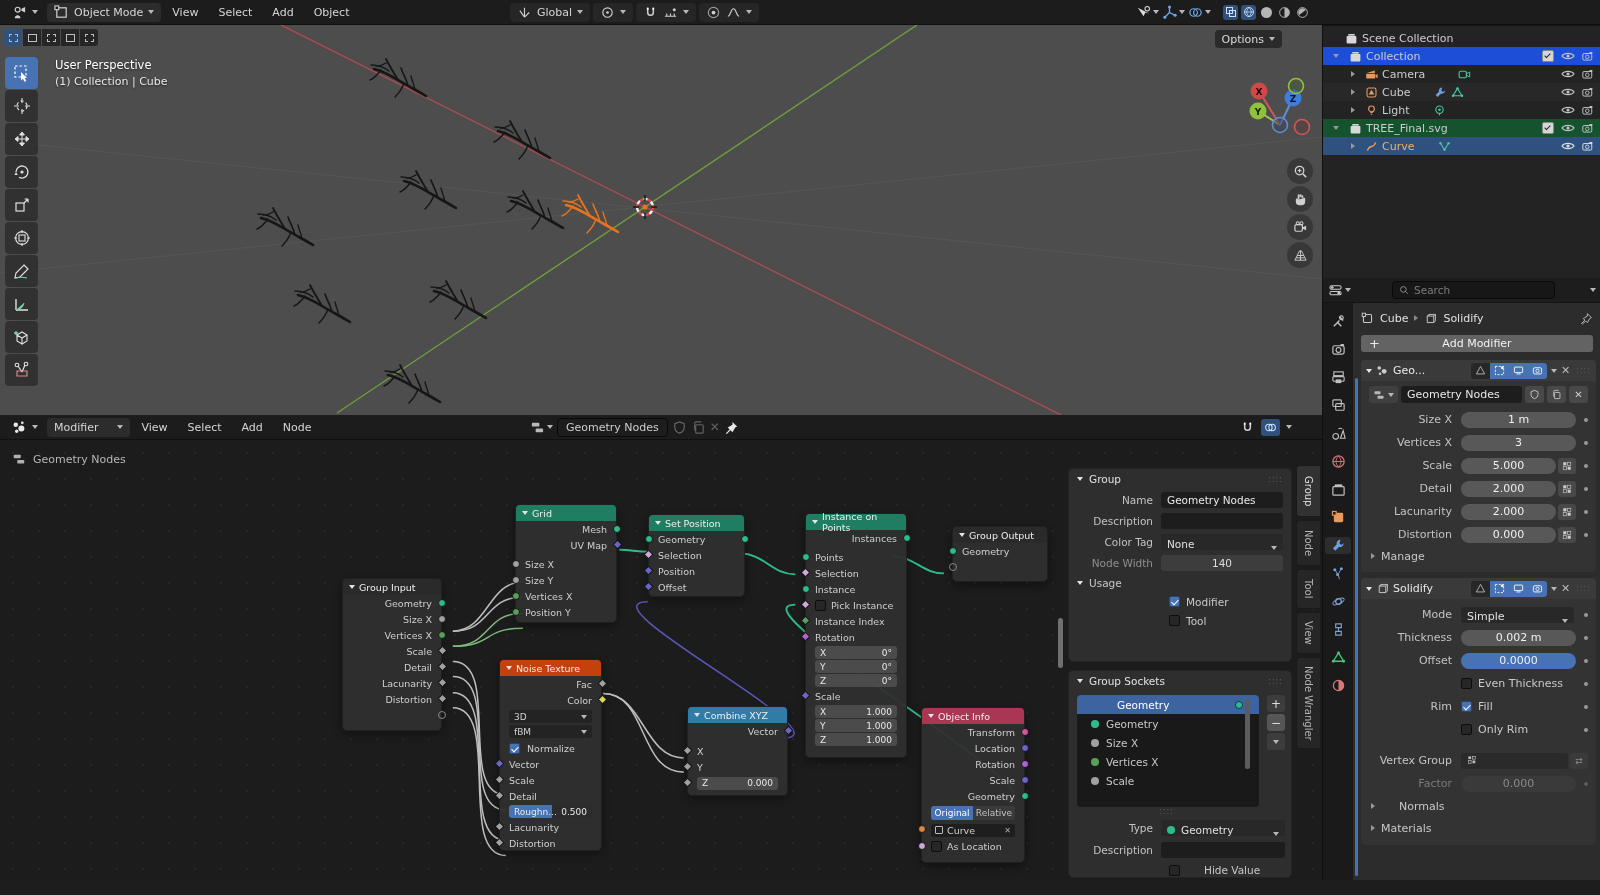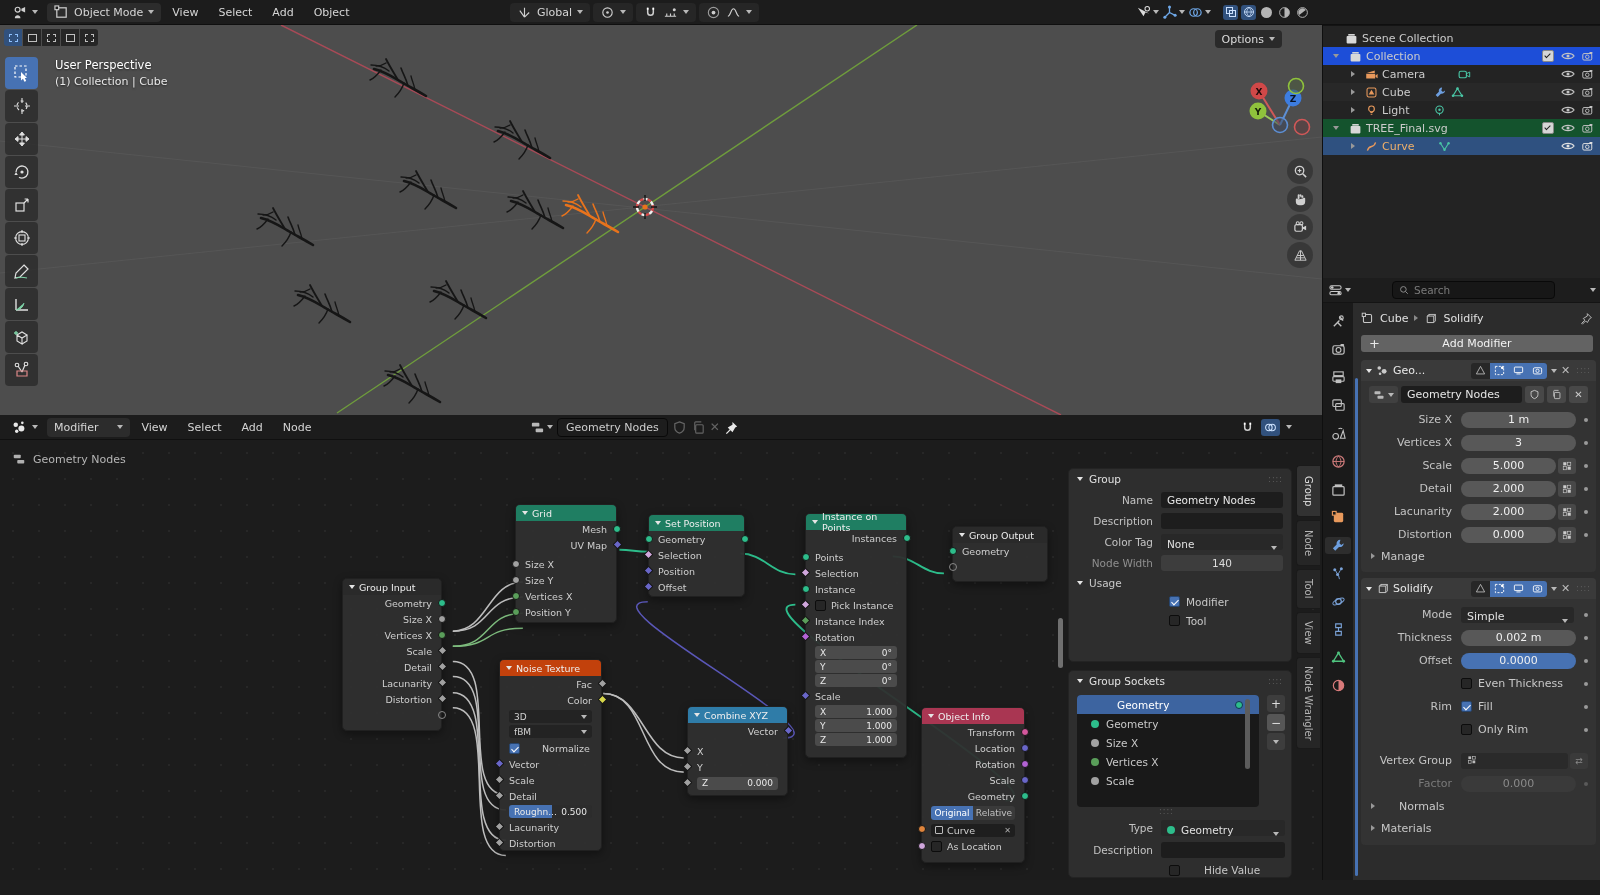--- a/index.html
+++ b/index.html
@@ -584,21 +584,21 @@
       <div class="ndrop">
           <span>3D</span>
           <span class="chev"></span>
         </div>
       <div class="ndrop">
           <span>fBM</span>
           <span class="chev"></span>
         </div>
       <div class="nrow">
           <span class="cb on"></span>
-          <span style="margin-left:22px">Normalize</span>
+          <span style="margin-left:7px">Normalize</span>
         </div>
       <div class="nrow">
           <span class="sock in dia s-vec"></span>
           <span>Vector</span>
         </div>
       <div class="nrow">
           <span class="sock in dia s-float"></span>
           <span>Scale</span>
         </div>
       <div class="nrow">

